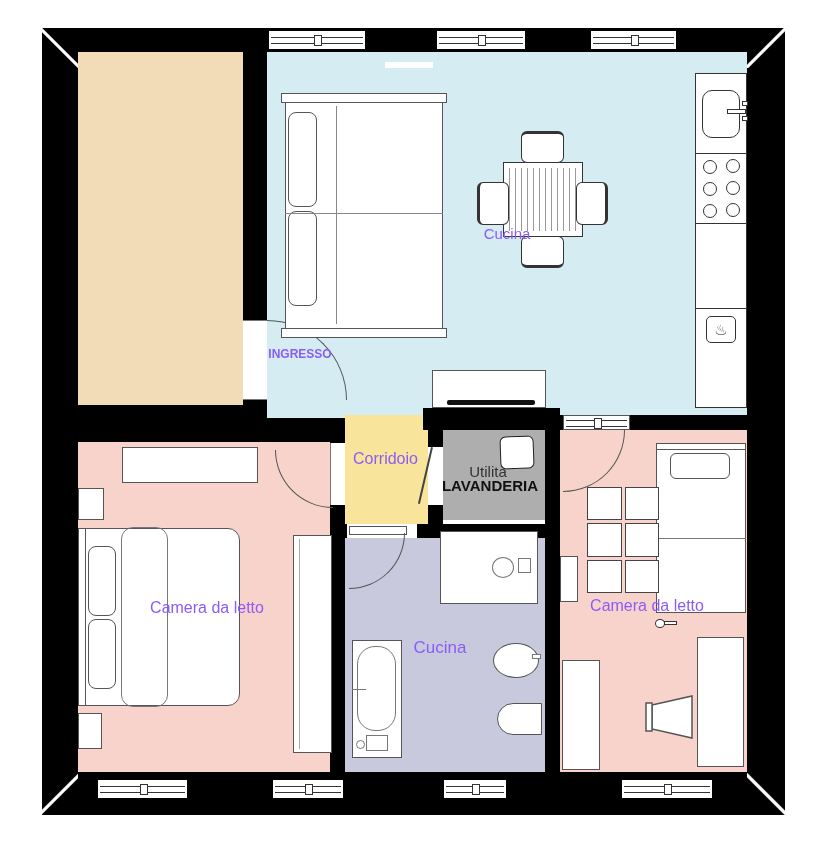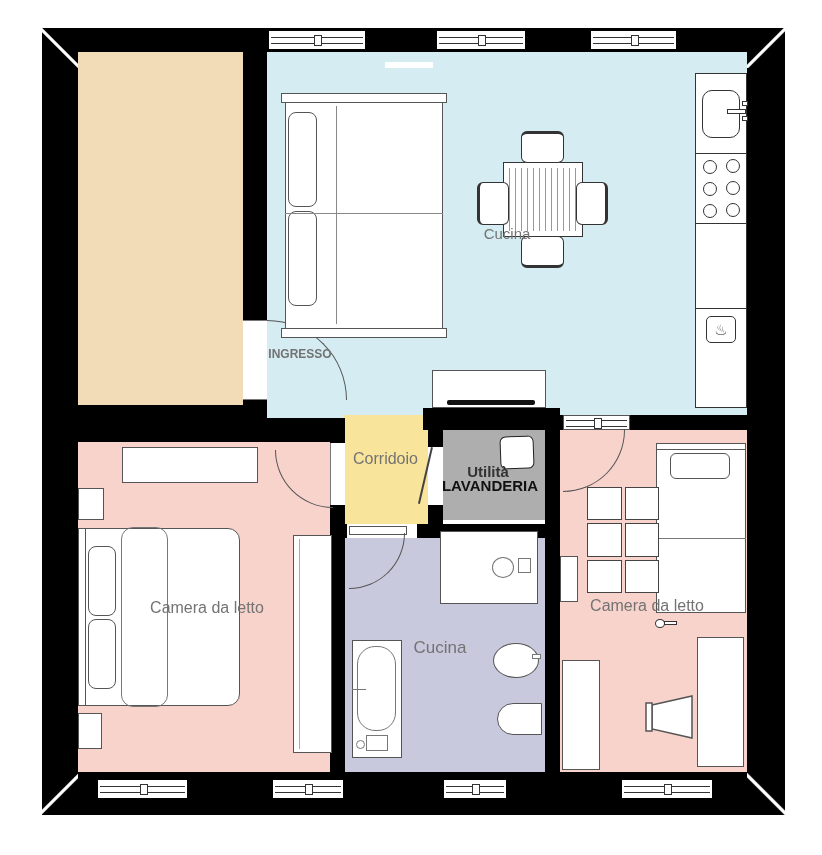--- a/index.html
+++ b/index.html
@@ -10,21 +10,21 @@
   .wall{position:absolute;background:#000;box-sizing:border-box;}
   .open{position:absolute;background:#fff;box-sizing:border-box;}
   .furn{position:absolute;background:#fff;border:1px solid #555;box-sizing:border-box;}
   .thin{position:absolute;background:#888;}
   .arc{position:absolute;box-sizing:border-box;border:0 solid #555;background:transparent;}
   .win{position:absolute;background:#fff;border:1px solid #000;box-sizing:border-box;}
   .win::before{content:"";position:absolute;left:2px;right:2px;top:50%;height:5px;margin-top:-3px;
                border-top:1px solid #333;border-bottom:1px solid #333;}
   .win::after{content:"";position:absolute;left:50%;top:50%;width:6px;height:9px;margin:-5px 0 0 -3px;
               background:#fff;border:1px solid #333;}
-  .lbl{position:absolute;color:#737373;text-align:center;white-space:nowrap;line-height:1.1;}
+  .lbl{position:absolute;color:#8b5cf6;text-align:center;white-space:nowrap;line-height:1.1;}
   .mitre{position:absolute;}
   .cell{background:#fff;border:1px solid #444;box-sizing:border-box;}
   .grid6{position:absolute;display:grid;grid-template-columns:1fr 1fr;grid-template-rows:1fr 1fr 1fr;gap:3px;}
 </style>
 </head>
 <body>
 
 <div id="stage">
 
   <div class="room" style="left: 78px; top: 52px; width: 165px; height: 353px; background-color: rgb(242, 220, 184);"></div>
@@ -158,19 +158,19 @@
   <svg class="abs" style="left:644px;top:694px;" width="52" height="46" viewBox="0 0 52 46">
     <polygon points="8,11 48,2 48,44 8,35" fill="#fff" stroke="#555" stroke-width="1.5"></polygon>
     <rect x="2" y="9" width="6" height="28" fill="#fff" stroke="#555" stroke-width="1.5"></rect>
   </svg>
   <div class="furn" style="left:655px;top:619px;width:10px;height:9px;border-radius:50%;border-color:#333;"></div>
   <div class="furn" style="left:664px;top:621px;width:13px;height:4px;border-color:#333;"></div>
 
   <div class="lbl" style="left:452px;top:226px;width:110px;font-size:15px;">Cucina</div>
   <div class="lbl" style="left:240px;top:348px;width:120px;font-size:12px;font-weight:bold;">INGRESSO</div>
   <div class="lbl" style="left:343px;top:450px;width:85px;font-size:16px;">Corridoio</div>
-  <div class="lbl" style="left:437px;top:464px;width:102px;font-size:15px;color:#333;font-weight:bold;">Utilità</div>
+  <div class="lbl" style="left:437px;top:464px;width:102px;font-size:15px;color:#333;">Utilità</div>
   <div class="lbl" style="left:432px;top:478px;width:116px;font-size:15px;font-weight:bold;color:#111;">LAVANDERIA</div>
   <div class="lbl" style="left:408px;top:639px;width:64px;font-size:17px;">Cucina</div>
   <div class="lbl" style="left:137px;top:599px;width:140px;font-size:16px;">Camera da letto</div>
   <div class="lbl" style="left:577px;top:597px;width:140px;font-size:16px;">Camera da letto</div>
 
 </div>
 
 </body></html>

